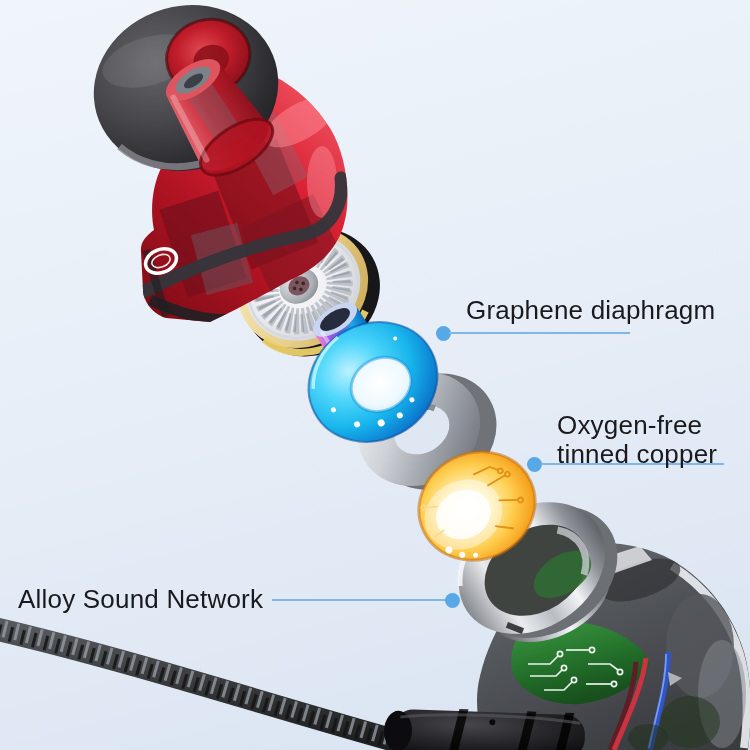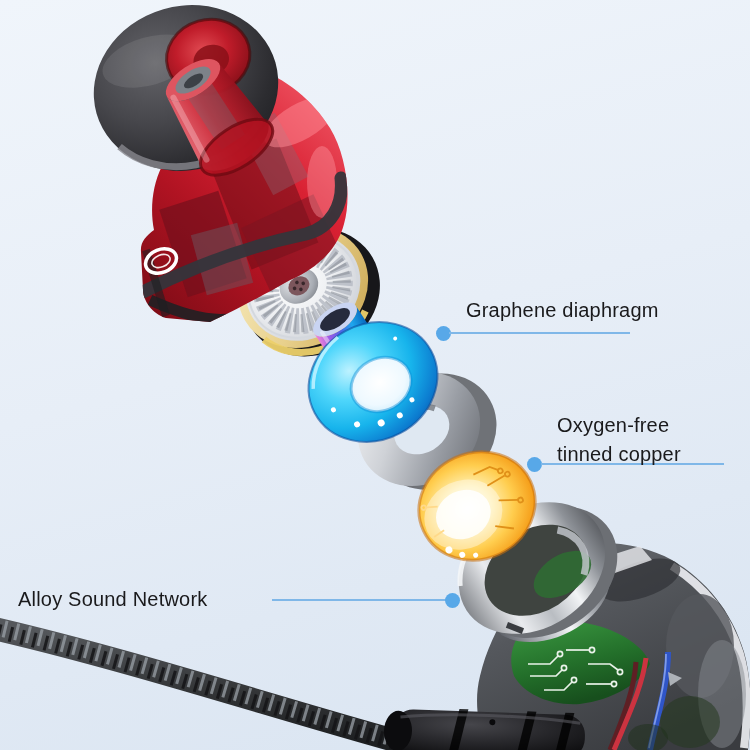--- a/index.html
+++ b/index.html
@@ -4,21 +4,21 @@
 <style>
   html,body{margin:0;padding:0;background:#fff;}
   .stage{
     position:relative;width:750px;height:750px;overflow:hidden;
     background:linear-gradient(165deg,#f0f5fb 0%,#e7eef7 45%,#d9e4f1 100%);
     font-family:"Liberation Sans",sans-serif;
   }
   .stage svg{position:absolute;left:0;top:0;}
   .callout-label{
     position:absolute;color:var(--label_text,#1a1a1c);
-    font-size:20px;line-height:29px;letter-spacing:.2px;white-space:nowrap;
+    font-size:26px;line-height:29px;letter-spacing:.2px;white-space:nowrap;
   }
   .callout-label span{display:block;}
   .callout-line{position:absolute;height:2px;background:var(--callout_line,#7fb7e8);}
   .callout-dot{position:absolute;width:15px;height:15px;border-radius:50%;background:var(--callout_dot,#58a8e8);}
 </style>
 </head>
 <body>
 
 <div class="stage">
 

